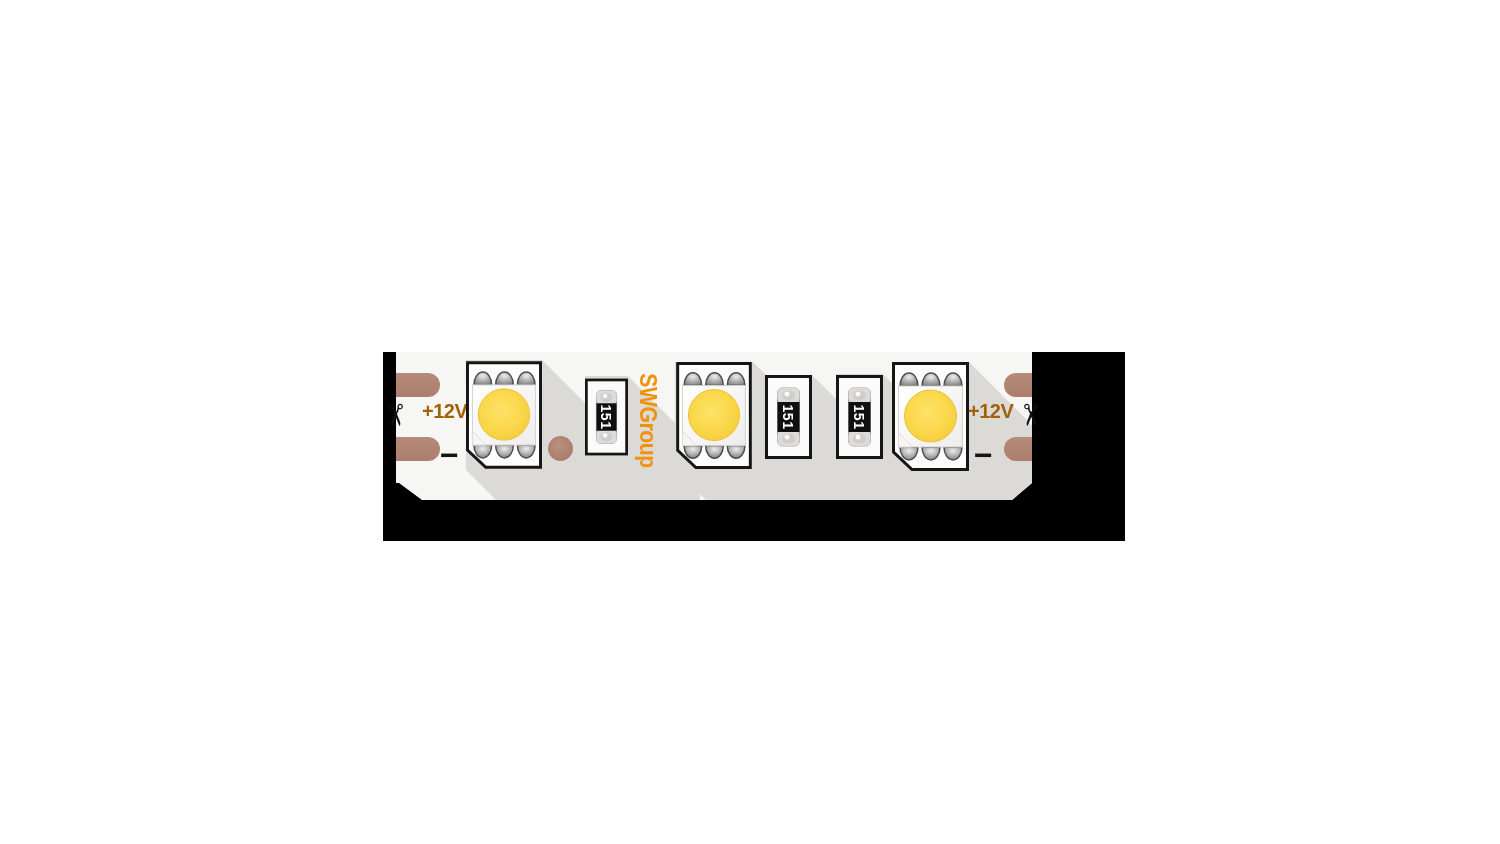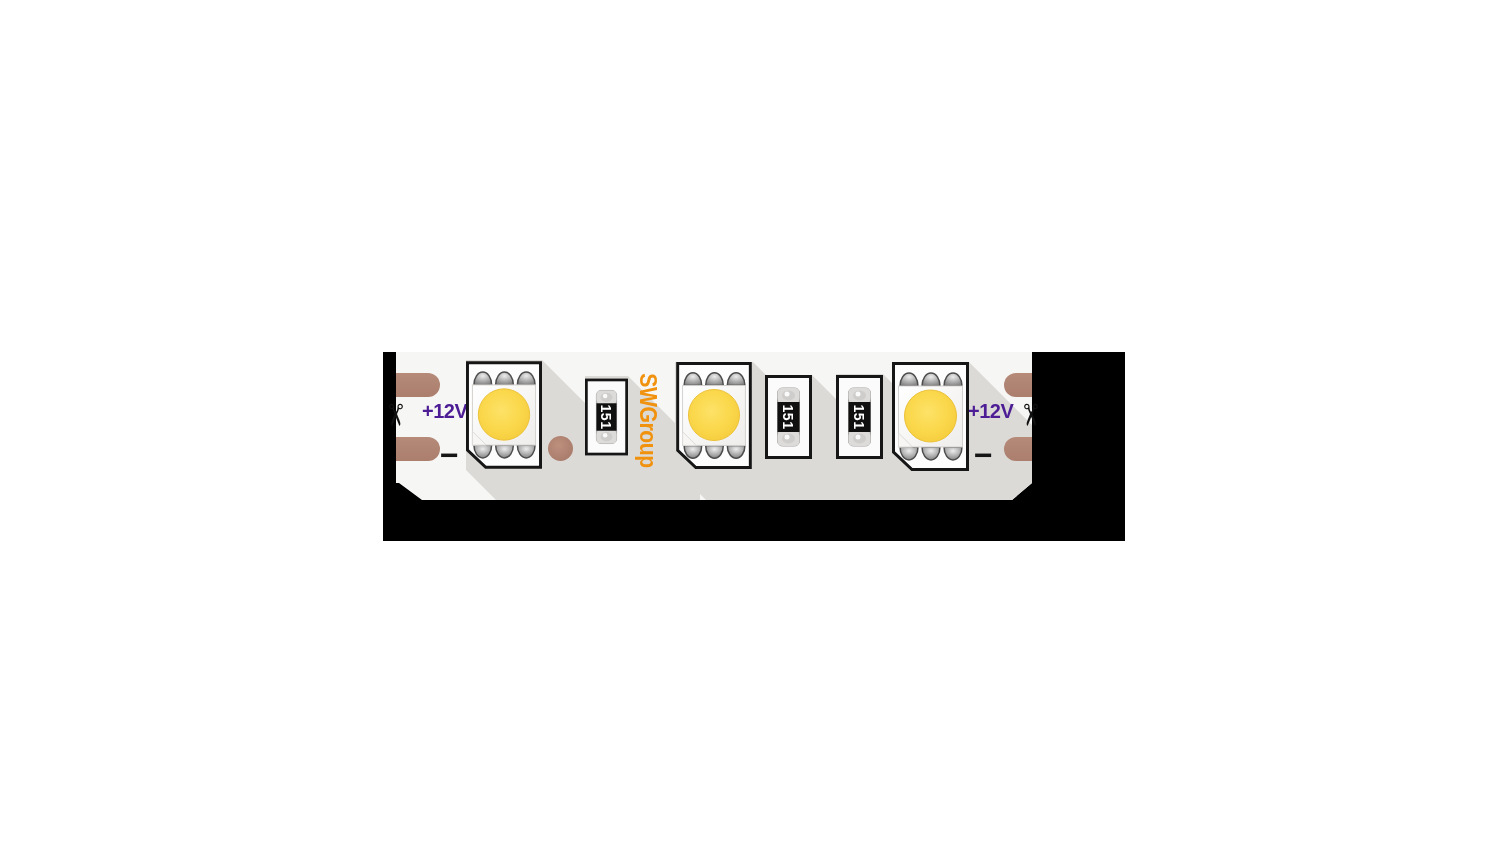--- a/index.html
+++ b/index.html
@@ -27,21 +27,21 @@
   .pad-tl{left:0;top:21px;width:44px;border-radius:0 12px 12px 0;}
   .pad-bl{left:0;top:85px;width:44px;border-radius:0 12px 12px 0;}
   .pad-tr{left:608px;top:21px;width:28px;border-radius:12px 0 0 12px;}
   .pad-br{left:608px;top:85px;width:28px;border-radius:12px 0 0 12px;}
 
   
   .via{position:absolute;left:152px;top:84px;width:25px;height:25px;border-radius:50%;
        background:radial-gradient(circle at 42% 38%,#bd8f7d,#aa7c6b 75%);}
 
   
-  .vlabel{position:absolute;font-size:20px;line-height:20px;font-weight:700;color:#4c1d95;letter-spacing:-0.5px;white-space:nowrap;}
+  .vlabel{position:absolute;font-size:20px;line-height:20px;font-weight:700;color:#a16207;letter-spacing:-0.5px;white-space:nowrap;}
   .vplus-l{left:26px;top:49px;}
   .vplus-r{left:572px;top:49px;}
   .minus{position:absolute;font-size:32px;line-height:30px;font-weight:700;color:#151515;}
   .minus-l{left:44px;top:88px;}
   .minus-r{left:578px;top:88px;}
 
   
   .brand-label{position:absolute;left:237px;top:21px;width:28px;height:94px;
                display:flex;align-items:center;justify-content:center;}
   .brand-label span{display:block;white-space:nowrap;color:#f1920e;font-weight:700;font-size:23px;

